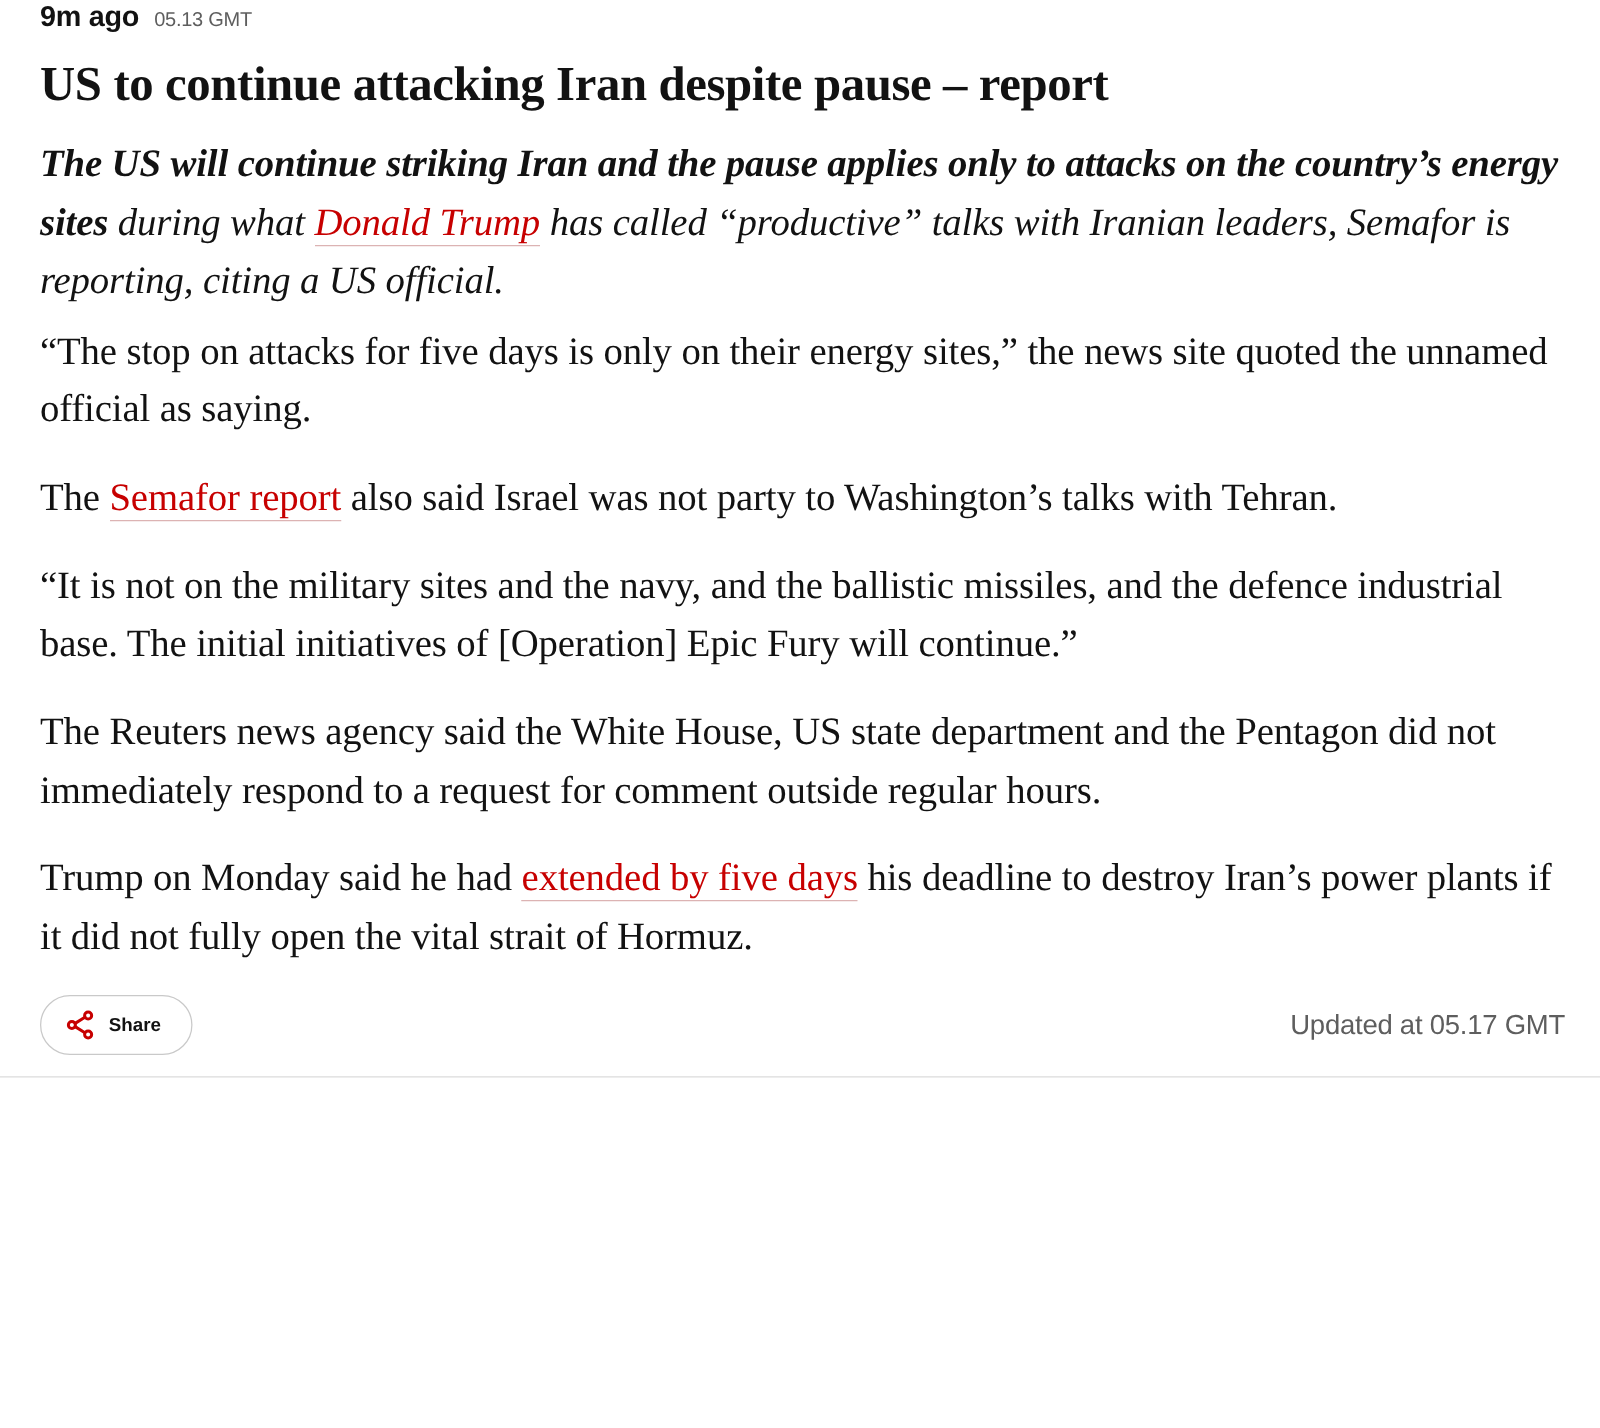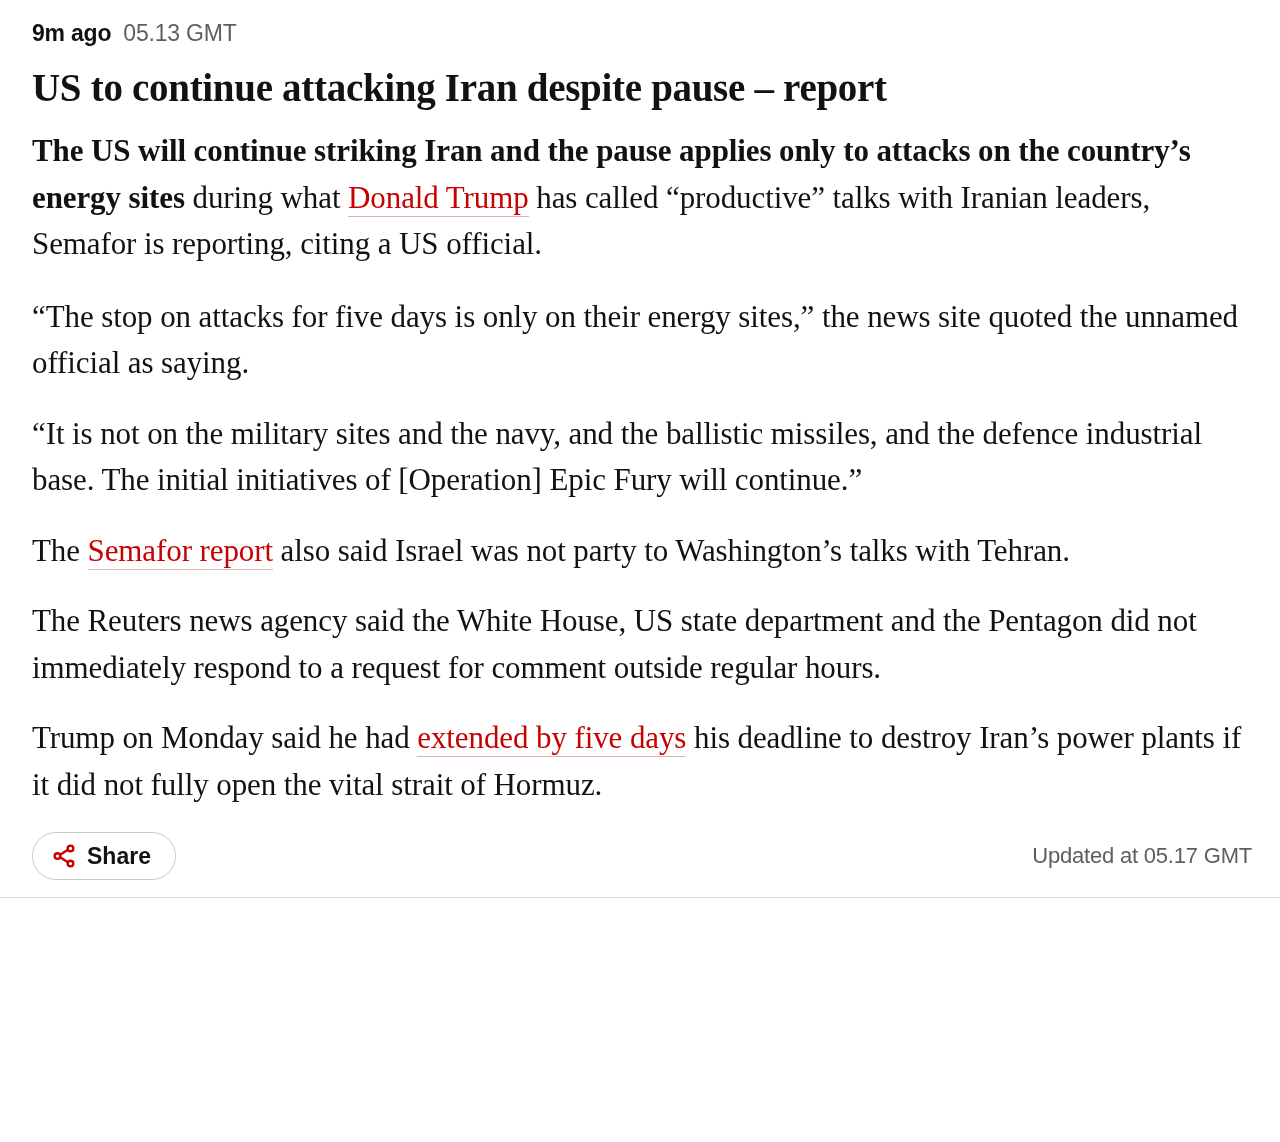--- a/index.html
+++ b/index.html
@@ -11,58 +11,59 @@
     width: 1280px;
     min-height: 1142px;
     font-family: "Liberation Serif", serif;
     color: #121212;
     -webkit-font-smoothing: antialiased;
   }
   .article {
     position: relative;
     width: 1280px;
     box-sizing: border-box;
-    padding: 20px 28px 0 32px;
+    padding: 0 28px 0 32px;
   }
   .meta-line {
     display: flex;
     align-items: baseline;
     gap: 12px;
     font-family: "Liberation Sans", sans-serif;
     margin-bottom: 4px;
   }
   .meta-ago {
     font-weight: bold;
     font-size: 23px;
     color: #121212;
     letter-spacing: -0.2px;
   }
   .meta-time {
-    font-size: 23px;
+    font-size: 16px;
     color: #5e5e5e;
     letter-spacing: -0.2px;
   }
   h1.headline {
     font-family: "Liberation Serif", serif;
     font-weight: bold;
     font-size: 39px;
     line-height: 44px;
     letter-spacing: -0.3px;
     margin: 19px 0 18px 0;
     color: #121212;
   }
   p.para {
     font-size: 31px;
     line-height: 46.5px;
     margin: 0 0 24px 0;
     color: #121212;
     letter-spacing: -0.1px;
   }
   p.para.lead-wrap {
-    margin-bottom: 26px;
+    margin-bottom: 10px;
+    font-style: italic;
   }
   .lead-bold {
     font-weight: bold;
   }
   a.inline-link {
     color: #c70000;
     text-decoration: none;
     border-bottom: 1px solid #dcb3b3;
     padding-bottom: 1px;
   }
@@ -76,21 +77,21 @@
   .share-button {
     display: inline-flex;
     align-items: center;
     gap: 10px;
     border: 1px solid #c9c9c9;
     border-radius: 999px;
     background: #ffffff;
     padding: 10px 24px 10px 18px;
     font-family: "Liberation Sans", sans-serif;
     font-weight: bold;
-    font-size: 23px;
+    font-size: 15px;
     color: #121212;
     cursor: pointer;
     line-height: 1;
   }
   .share-icon {
     display: inline-block;
     width: 26px;
     height: 26px;
     color: #c70000;
   }
@@ -120,25 +121,25 @@
   </div>
 
   <h1 class="headline">US to continue attacking Iran despite pause – report</h1>
 
   <p class="para lead-wrap">
     <span class="lead-bold">The US will continue striking Iran and the pause applies only to attacks on the country’s energy sites</span><span> during what </span><a class="inline-link" href="#">Donald Trump</a><span> has called “productive” talks with Iranian leaders, Semafor is reporting, citing a US official.</span>
   </p>
 
   <p class="para">“The stop on attacks for five days is only on their energy sites,” the news site quoted the unnamed official as saying.</p>
 
-  <p class="para">“It is not on the military sites and the navy, and the ballistic missiles, and the defence industrial base. The initial initiatives of [Operation] Epic Fury will continue.”</p>
-
   <p class="para">
     <span>The </span><a class="inline-link" href="#">Semafor report</a><span> also said Israel was not party to Washington’s talks with Tehran.</span>
   </p>
+
+  <p class="para">“It is not on the military sites and the navy, and the ballistic missiles, and the defence industrial base. The initial initiatives of [Operation] Epic Fury will continue.”</p>
 
 
   <p class="para">The Reuters news agency said the White House, US state department and the Pentagon did not immediately respond to a request for comment outside regular hours.</p>
 
   <p class="para">
     <span>Trump on Monday said he had </span><a class="inline-link" href="#">extended by five days</a><span> his deadline to destroy Iran’s power plants if it did not fully open the vital strait of Hormuz.</span>
   </p>
 
   <div class="footer-row">
     <button class="share-button">

